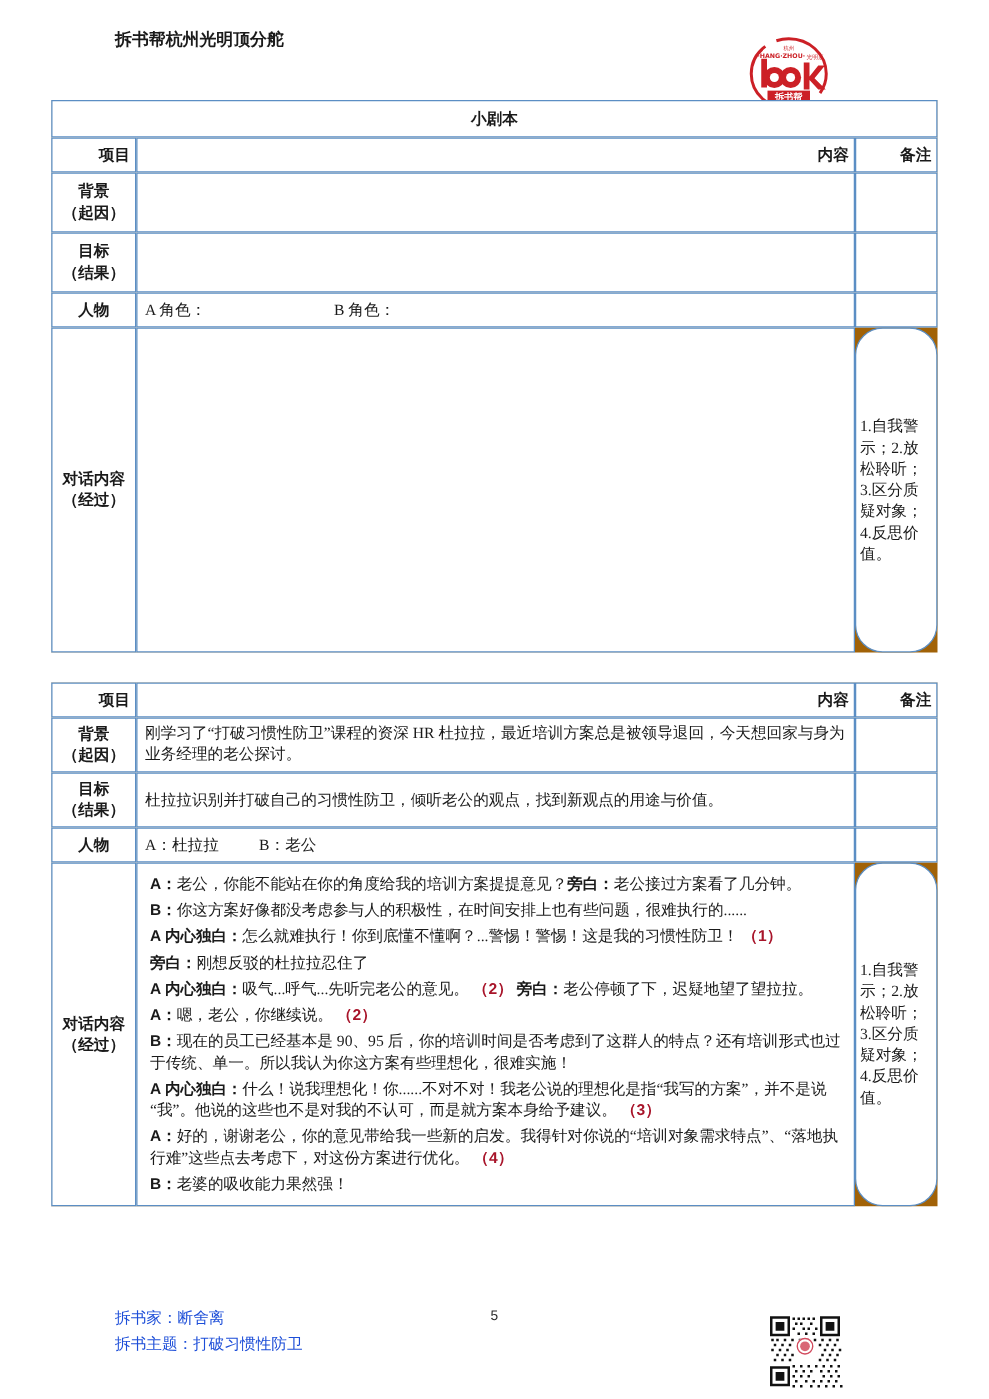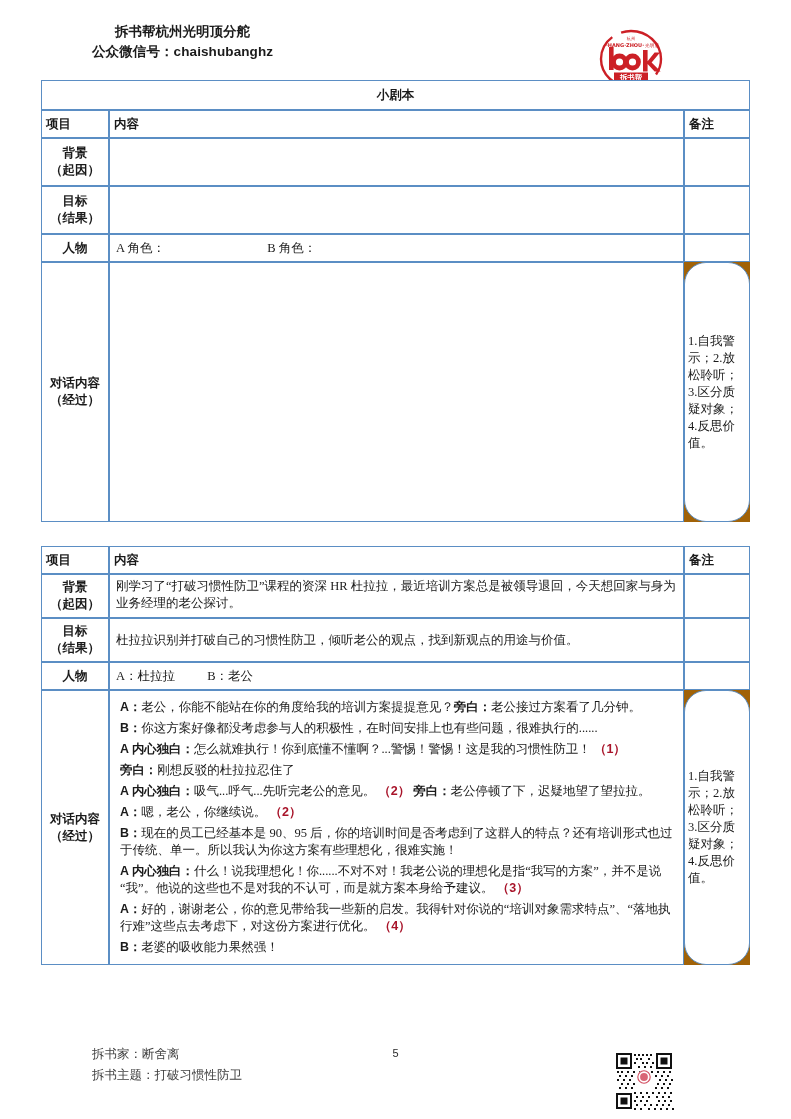--- a/index.html
+++ b/index.html
@@ -73,21 +73,21 @@
   .t-title {
     text-align: center;
     font-family: "Liberation Sans", "DejaVu Sans", sans-serif;
     font-weight: bold;
     font-size: 15px;
     vertical-align: middle !important;
     height: 30px;
     padding: 4px 0 !important;
   }
   .t-head {
-    text-align: left;
+    text-align: right;
     font-family: "Liberation Sans", "DejaVu Sans", sans-serif;
     font-weight: bold;
     font-size: 14px;
     vertical-align: middle !important;
     height: 26px;
   }
   .lbl {
     text-align: center;
     font-family: "Liberation Sans", "DejaVu Sans", sans-serif;
     font-weight: bold;
@@ -140,21 +140,21 @@
     left: 0; top: 1044px;
     width: 791px;
     height: 70px;
   }
   .footer-lines {
     position: absolute;
     left: 92px; top: 0;
     font-family: "Liberation Sans", "DejaVu Sans", sans-serif;
     font-size: 12.5px;
     line-height: 21px;
-    color: #404040;
+    color: #1d4ed8;
     white-space: nowrap;
   }
   .page-num {
     position: absolute;
     left: 0; top: 3px;
     width: 791px;
     text-align: center;
     font-family: "Liberation Sans", "DejaVu Sans", sans-serif;
     font-size: 11px;
     color: #2a2a2a;
@@ -167,21 +167,20 @@
   .qr svg { display: block; }
 </style>
 </head>
 <body>
 
 <div class="page">
 
   <div class="doc-header">
     <div class="header-lines">
       <div class="ln1">拆书帮杭州光明顶分舵</div>
-      <div class="ln2">公众微信号：chaishubanghz</div>
     </div>
 
     <div class="logo-stamp">
       <svg width="72" height="62" viewBox="0 0 72 62" xmlns="http://www.w3.org/2000/svg">
         <g fill="none" stroke="#cc2026" stroke-width="2.4">
           <path d="M36 3 C52 3 66 15 66 31 C66 47 52 59 36 59 C20 59 6 47 6 31 C6 15 20 3 36 3 Z" stroke-dasharray="62 10 90 10"></path>
         </g>
         <text x="36" y="12" font-family="DejaVu Sans, sans-serif" font-size="4.2" fill="#cc2026" text-anchor="middle">杭州</text>
         <text x="30" y="18.5" font-family="DejaVu Sans, sans-serif" font-size="5" fill="#cc2026" text-anchor="middle" font-weight="bold">·HANG·ZHOU·</text>
         <text x="57" y="19" font-family="DejaVu Sans, sans-serif" font-size="4.6" fill="#cc2026" text-anchor="middle">光明顶</text>

